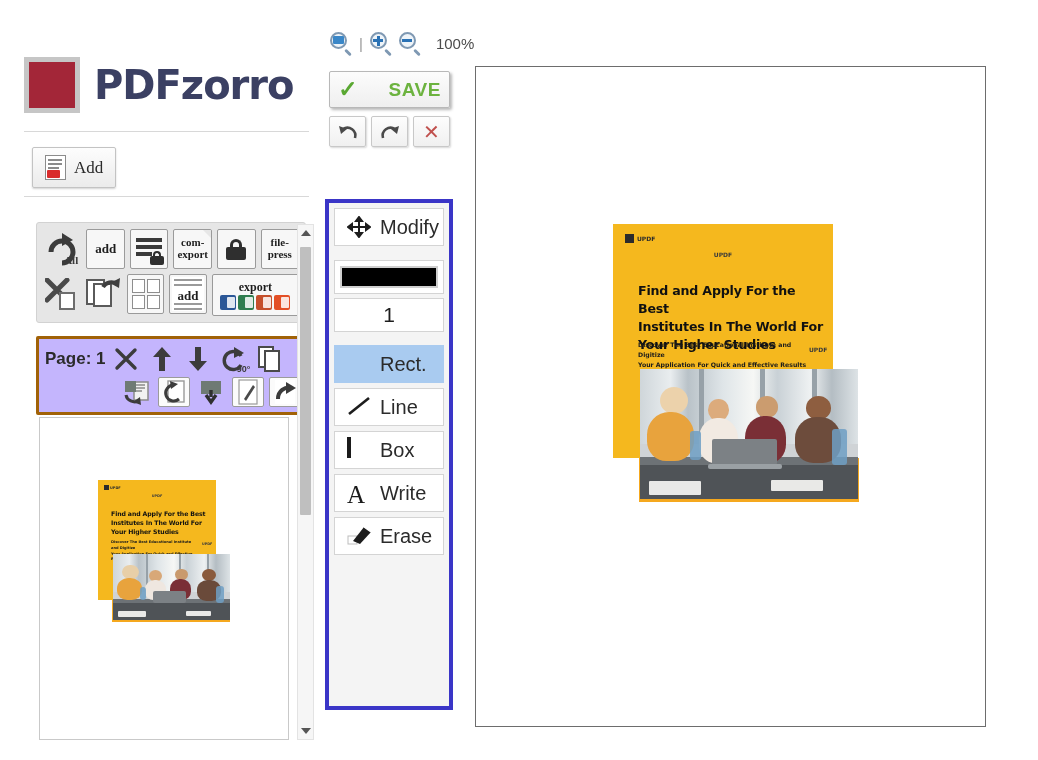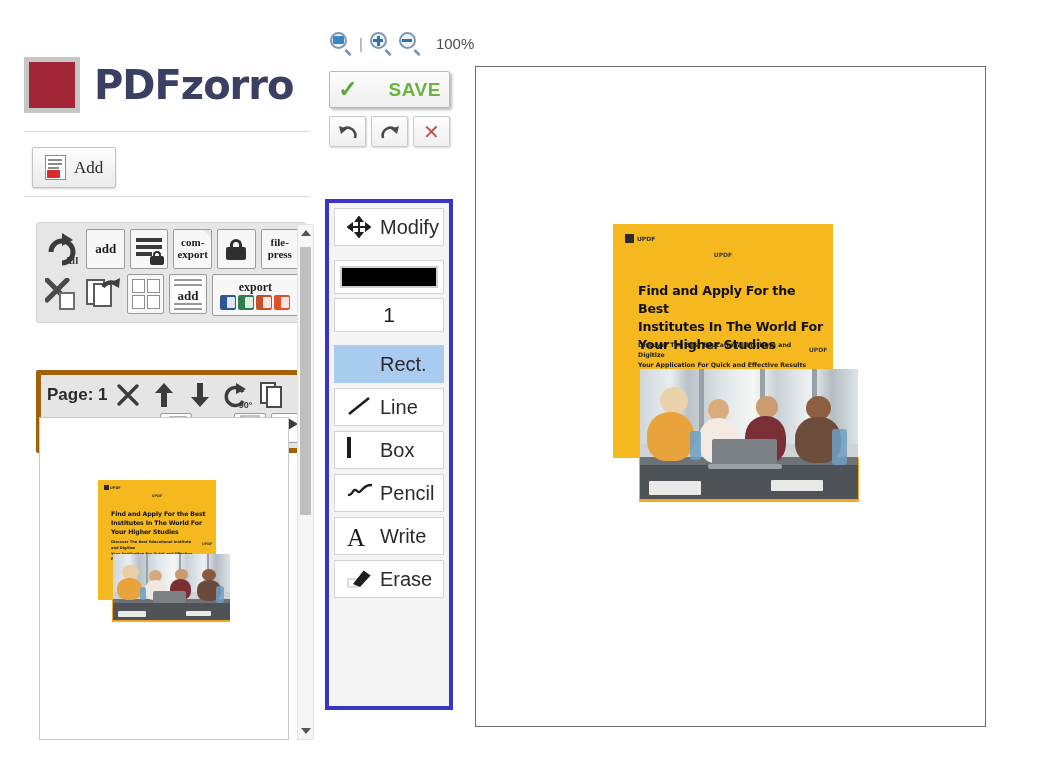--- a/index.html
+++ b/index.html
@@ -74,22 +74,22 @@
   .grid4{width:28px;height:30px;display:grid;grid-template-columns:1fr 1fr;grid-template-rows:1fr 1fr;gap:2px;}
   .grid4 i{border:1px solid #8d8d8d;background:#fff;}
   .exp-cell{width:92px;height:40px;background:#f7f7f7;border:1px solid #9a9a9a;border-radius:2px;
      display:flex;flex-direction:column;align-items:center;justify-content:center;cursor:pointer;}
   .exp-label{font-family:"Liberation Serif",serif;font-size:12px;font-weight:bold;color:#1e1e1e;line-height:1;}
   .exp-icons{display:flex;gap:2px;margin-top:2px;}
   .exp-icons i{width:16px;height:15px;border-radius:2px;display:block;position:relative;}
   .exp-icons i::after{content:"";position:absolute;right:1px;top:2px;width:8px;height:11px;background:#fff;border-radius:1px;opacity:.85;}
 
   
-  .page-panel{position:absolute;left:36px;top:336px;width:256px;background:#e5e5e5;
-    border:5px solid #a16207;border-radius:2px;padding:5px 6px;margin-top:34px;}
+  .page-panel{position:absolute;left:36px;top:336px;width:256px;background:#c4b5fd;
+    border:3px solid #a16207;border-radius:2px;padding:5px 6px;}
   .page-line{display:flex;align-items:center;gap:6px;}
   .page-lbl{font-size:17px;font-weight:bold;color:#2b2b2b;font-family:"Liberation Sans",sans-serif;white-space:nowrap;}
   .pc{width:30px;height:30px;display:flex;align-items:center;justify-content:center;cursor:pointer;}
   .page-line2{display:flex;gap:5px;justify-content:flex-end;margin-top:3px;}
   .pc2{width:32px;height:30px;border:1px solid #9b9b9b;background:#fbfbfb;border-radius:2px;
     display:flex;align-items:center;justify-content:center;cursor:pointer;box-sizing:border-box;}
   .pc2.nb{border:none;background:transparent;}
 
   
   .thumb-box{position:absolute;left:39px;top:417px;width:250px;height:323px;
@@ -532,28 +532,20 @@
           </svg>
       </span>
       <span class="tl">Line</span>
     </div>
 
     <div class="tool">
       <span class="ico20"><span class="sq-open"></span></span>
       <span class="tl">Box</span>
     </div>
 
-    <div class="tool">
-      <span class="ico20">
-        <svg width="26" height="18" viewBox="0 0 26 18">
-          <path d="M2 13 C6 13 6 5 10 9 C14 13 15 3 24 3" fill="none" stroke="#1d1d1d" stroke-width="2.4" stroke-linecap="round"></path>
-        </svg>
-      </span>
-      <span class="tl">Pencil</span>
-    </div>
 
     <div class="tool">
       <span class="ico20 write-a">A</span>
       <span class="tl">Write</span>
     </div>
 
     <div class="tool">
       <span class="ico20">
         <svg width="26" height="20" viewBox="0 0 26 20">
           <rect x="1" y="11" width="9" height="8" fill="#fff" stroke="#bdbdbd" stroke-width="1"></rect>

